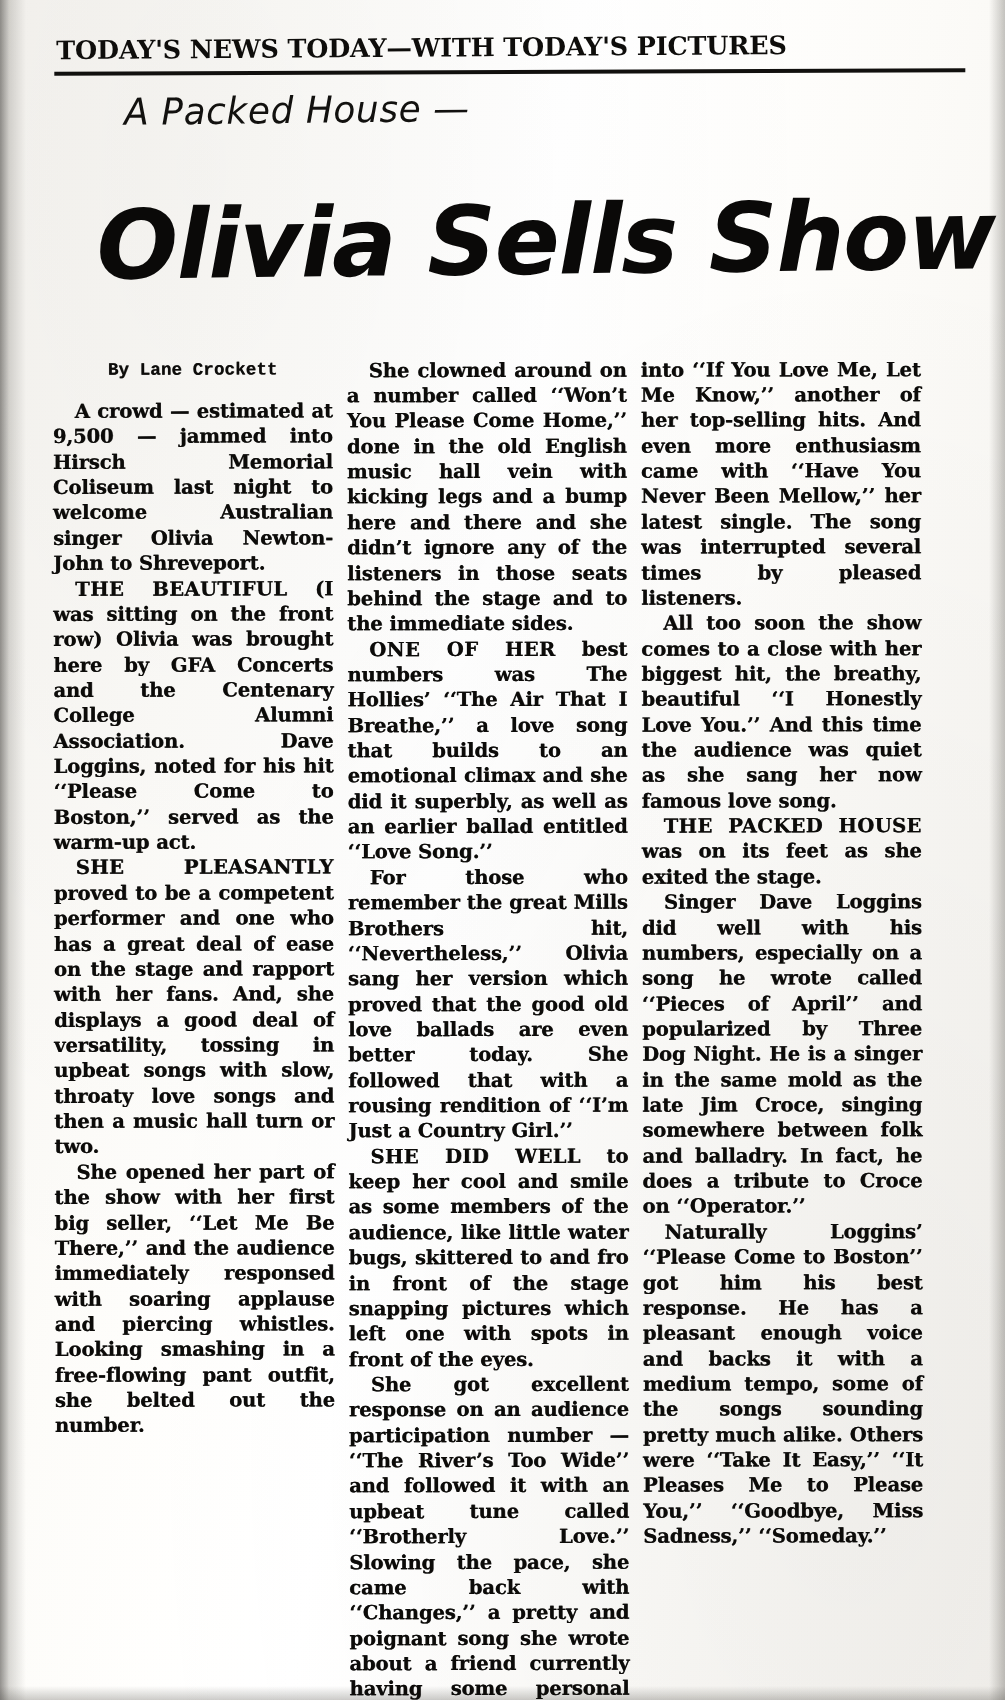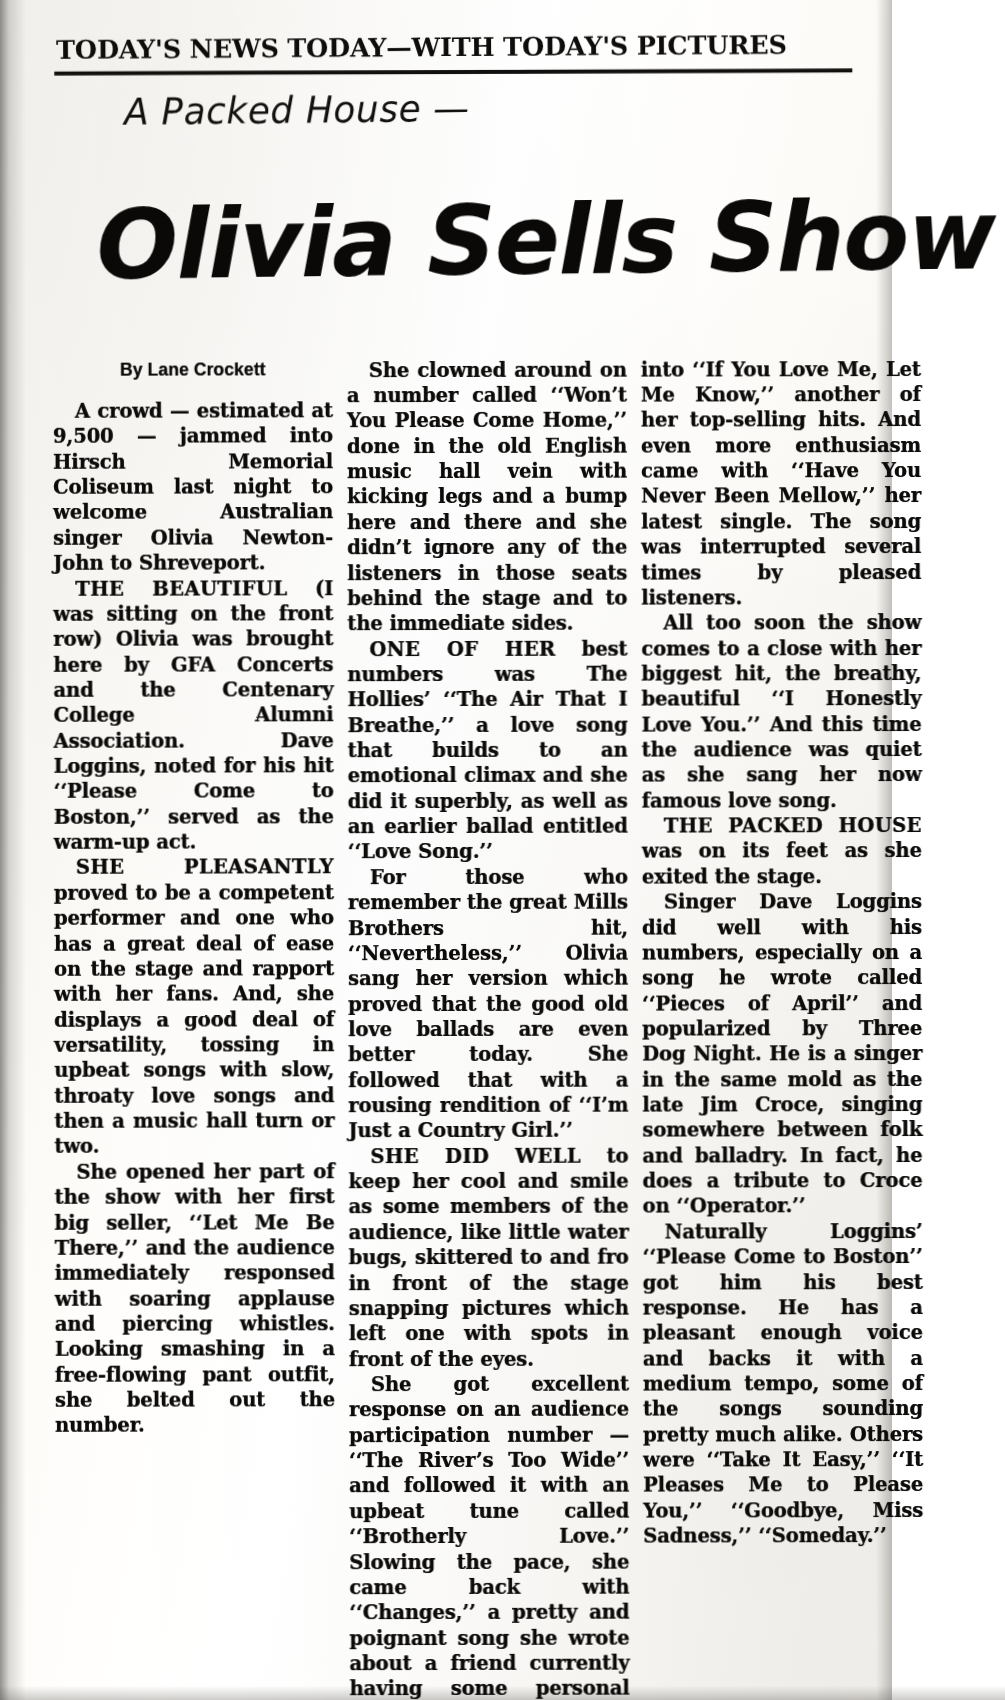--- a/index.html
+++ b/index.html
@@ -10,21 +10,21 @@
   body {
     width: 1005px;
     height: 1700px;
     overflow: hidden;
     font-family: "Liberation Serif", "DejaVu Serif", serif;
   }
 
   
   #page {
     position: relative;
-    width: 892px;
+    width: 1005px;
     height: 1700px;
     background:
       radial-gradient(ellipse at 20% 10%, rgba(0,0,0,0.030), rgba(0,0,0,0) 55%),
       radial-gradient(ellipse at 85% 85%, rgba(0,0,0,0.035), rgba(0,0,0,0) 60%),
       linear-gradient(100deg, #f4f2ee 0%, #fbfaf7 22%, #ffffff 45%, #faf9f6 72%, #f2f0ec 100%);
     box-sizing: border-box;
     filter: contrast(1.02);
   }
   
   #page:before {
@@ -125,21 +125,21 @@
     align-items: flex-start;
   }
   .col {
     width: 280px;
     flex: 0 0 280px;
   }
   .col-gap { flex: 0 0 14px; }
 
   .byline {
     text-align: center;
-    font-family: Liberation Sans, sans-serif;
+    font-family: Liberation Mono, monospace;
     font-weight: bold;
     font-size: 17.5px;
     line-height: 1.28;
     color: #0f0e0c;
     margin-bottom: 18px;
     letter-spacing: 0.1px;
   }
 
   p.art {
     font-family: "DejaVu Serif", "Liberation Serif", serif;

